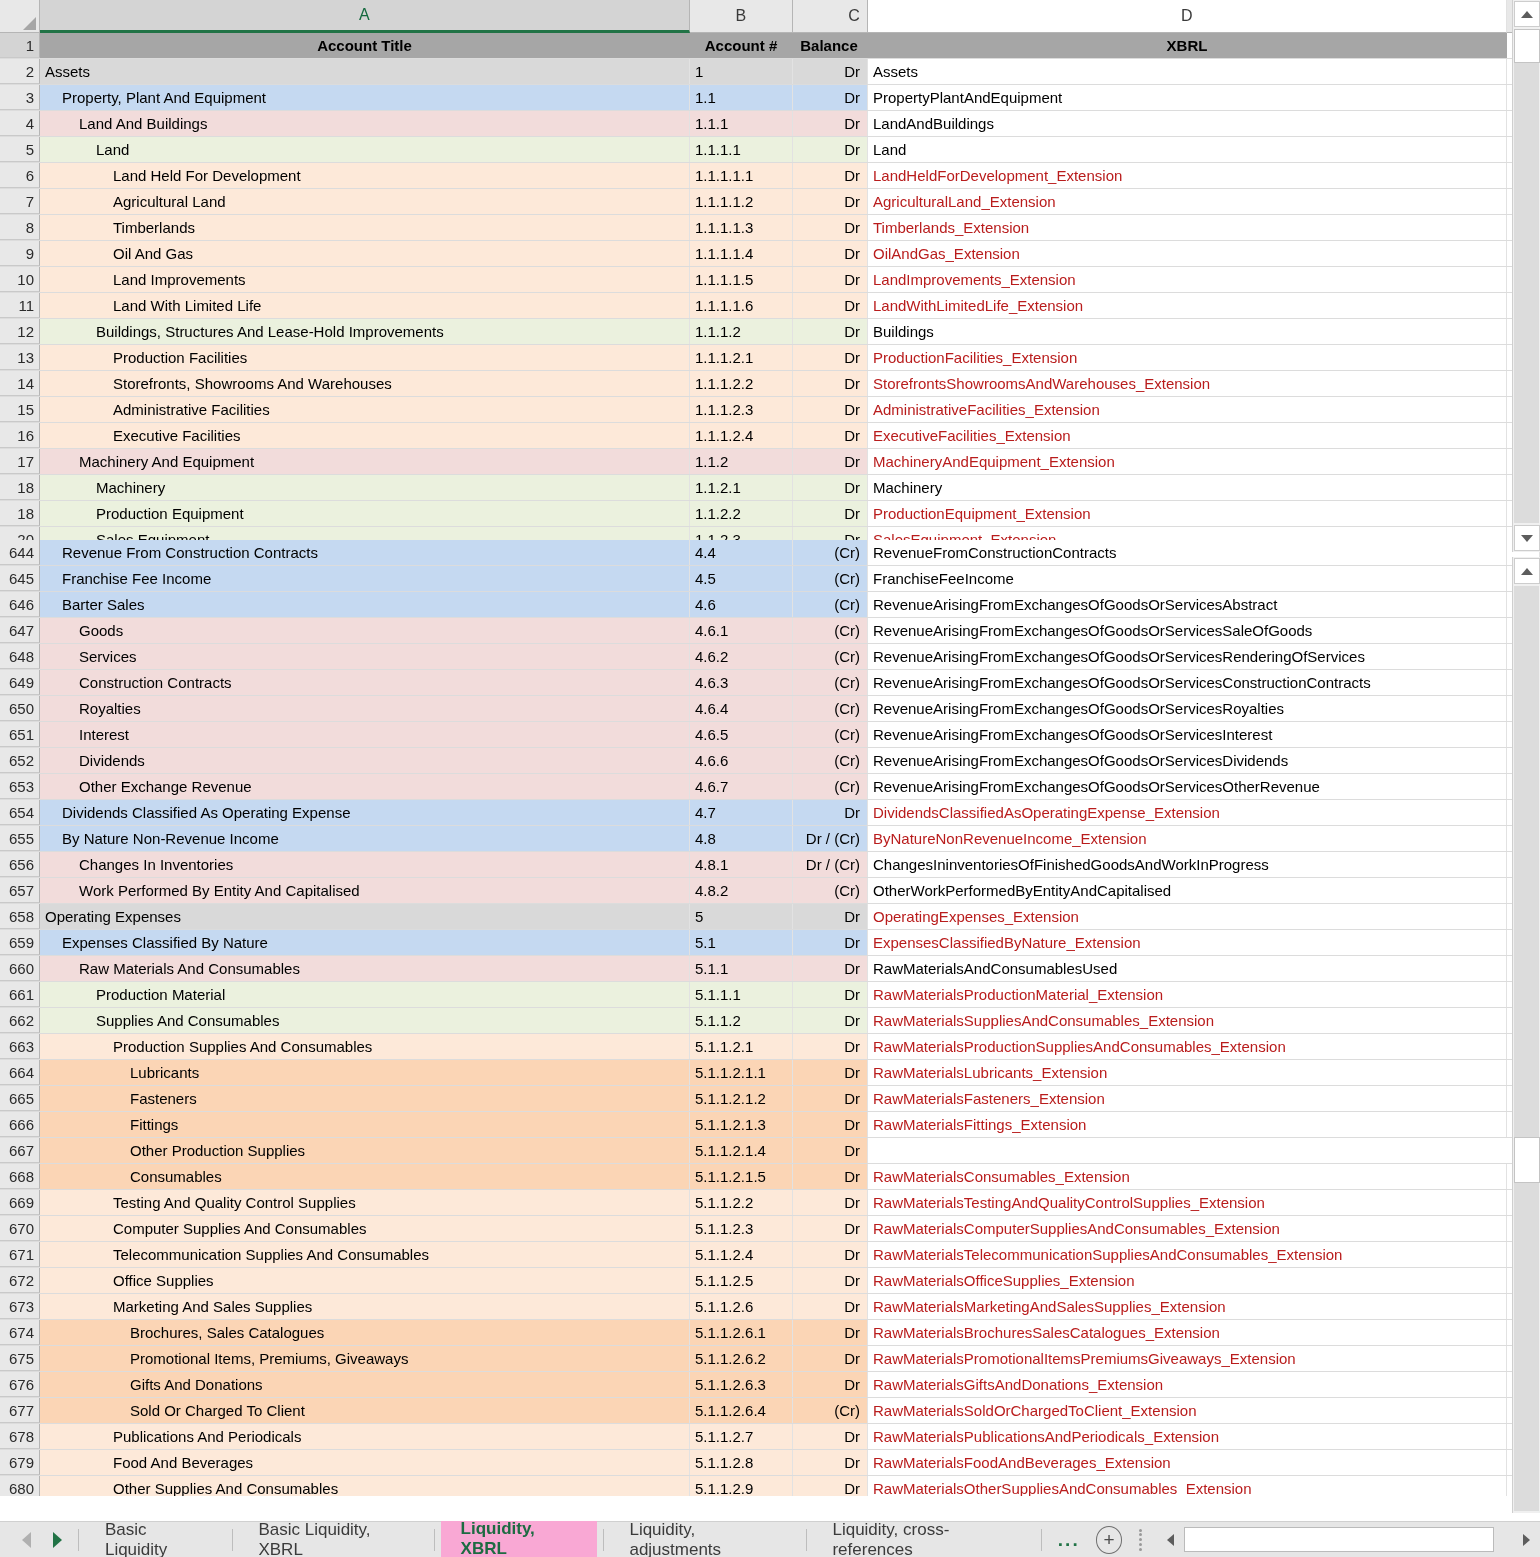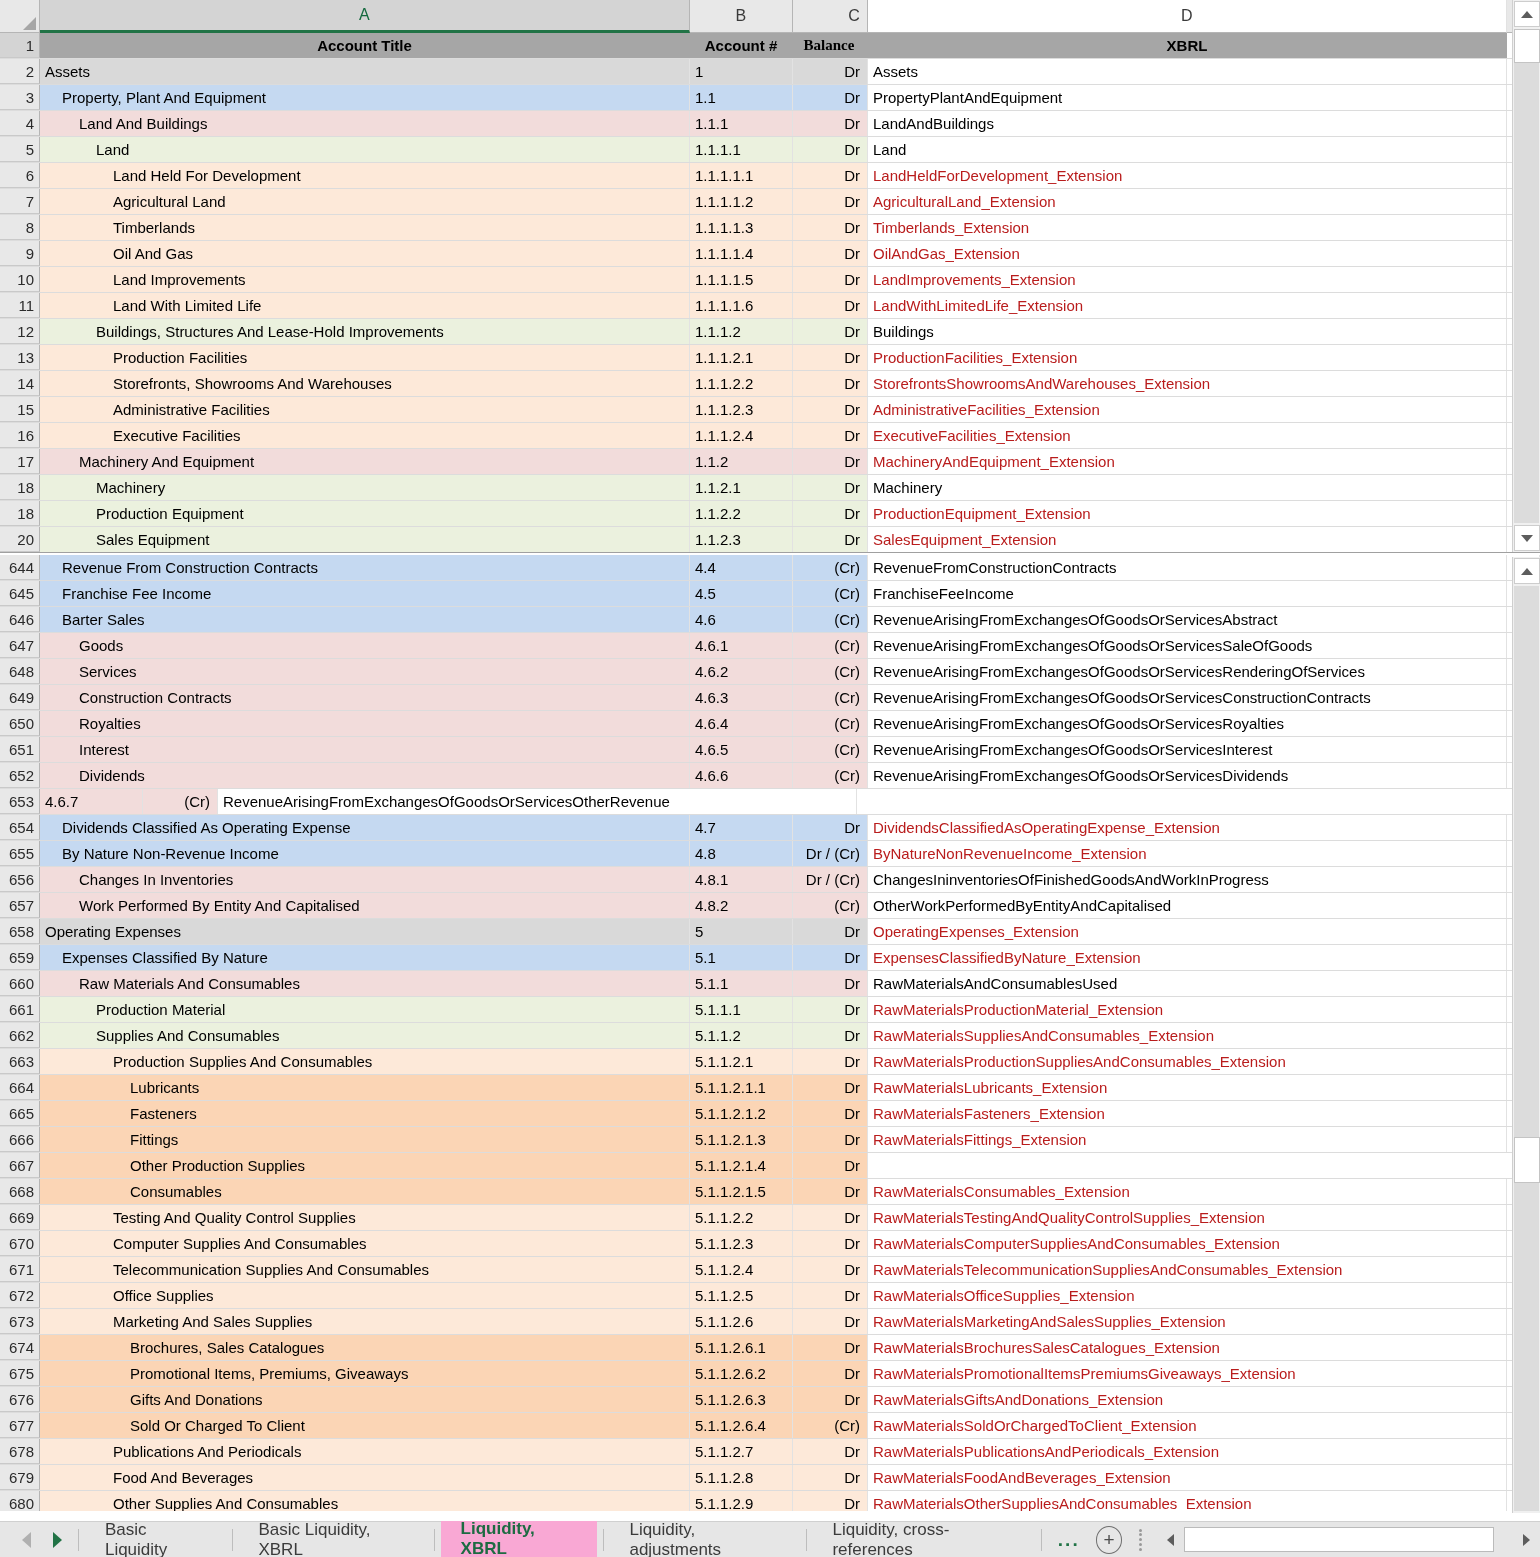--- a/index.html
+++ b/index.html
@@ -22,21 +22,21 @@
   .colhead.selected{background:#d4d4d4;color:#14693e;border-bottom:3px solid #217346;}
   .colhead.cA{width:650px;}
   .colhead.cB{width:103px;}
   .colhead.cC{width:75px;}
   .colhead.cD{width:639px;}
   .colhead-pad{flex:1;height:33px;background:#e8e8e8;border-bottom:1px solid #b5b5b5;box-sizing:border-box;}
 
   
   .pane{position:absolute;left:0;width:1540px;overflow:hidden;}
   .pane-top{top:33px;height:521px;}
-  .pane-bottom{top:555px;height:956px;}
+  .pane-bottom{top:540px;height:956px;}
   .pane-split{position:absolute;left:0;top:552px;width:1540px;height:5px;background:#ffffff;border-top:1px solid #a0a0a0;border-bottom:1px solid #a0a0a0;box-sizing:border-box;}
 
   .row{display:flex;height:26px;box-sizing:border-box;border-bottom:1px solid #dcdcdc;}
   .rowhead{width:40px;min-width:40px;background:#e8e8e8;border-right:1px solid #b5b5b5;border-bottom:1px solid #c9c9c9;
            box-sizing:border-box;display:flex;align-items:center;justify-content:flex-end;padding-right:5px;
            font-size:15px;color:#2b2b2b;}
   .cell{box-sizing:border-box;display:flex;align-items:center;height:25px;
         border-right:1px solid #e2e2e2;padding:0 5px;white-space:nowrap;overflow:hidden;}
   .cA{width:650px;min-width:650px;}
   .cB{width:103px;min-width:103px;}
@@ -110,21 +110,21 @@
     <div class="colhead cD">D</div>
     <div class="colhead-pad"></div>
   </div>
 
   <div class="pane pane-top">
 
     <div class="row hdr-row">
       <div class="rowhead">1</div>
       <div class="cell cA">Account Title</div>
       <div class="cell cB">Account #</div>
-      <div class="cell cC" style="justify-content:center;font-family:Liberation Serif, serif;">Balance</div>
+      <div class="cell cC" style="justify-content:center;">Balance</div>
       <div class="cell cD">XBRL</div>
       <div class="cell cPad"></div>
     </div>
     <div id="rows-top">
         <div class="row">
           <div class="rowhead">2</div>
           <div class="cell cA f-grey i0">Assets</div>
           <div class="cell cB f-grey">1</div>
           <div class="cell cC f-grey">Dr</div>
           <div class="cell cD xbrl-std">Assets</div>
@@ -348,20 +348,21 @@
         <div class="row">
           <div class="rowhead">652</div>
           <div class="cell cA f-pink i2">Dividends</div>
           <div class="cell cB f-pink">4.6.6</div>
           <div class="cell cC f-pink">(Cr)</div>
           <div class="cell cD xbrl-std">RevenueArisingFromExchangesOfGoodsOrServicesDividends</div>
           <div class="cell cPad"></div>
         </div>
         <div class="row">
           <div class="rowhead">653</div>
+          <div class="cell cA f-pink i2">Other Exchange Revenue</div>
           <div class="cell cB f-pink">4.6.7</div>
           <div class="cell cC f-pink">(Cr)</div>
           <div class="cell cD xbrl-std">RevenueArisingFromExchangesOfGoodsOrServicesOtherRevenue</div>
           <div class="cell cPad"></div>
         </div>
         <div class="row">
           <div class="rowhead">654</div>
           <div class="cell cA f-blue i1">Dividends Classified As Operating Expense</div>
           <div class="cell cB f-blue">4.7</div>
           <div class="cell cC f-blue">Dr</div>

